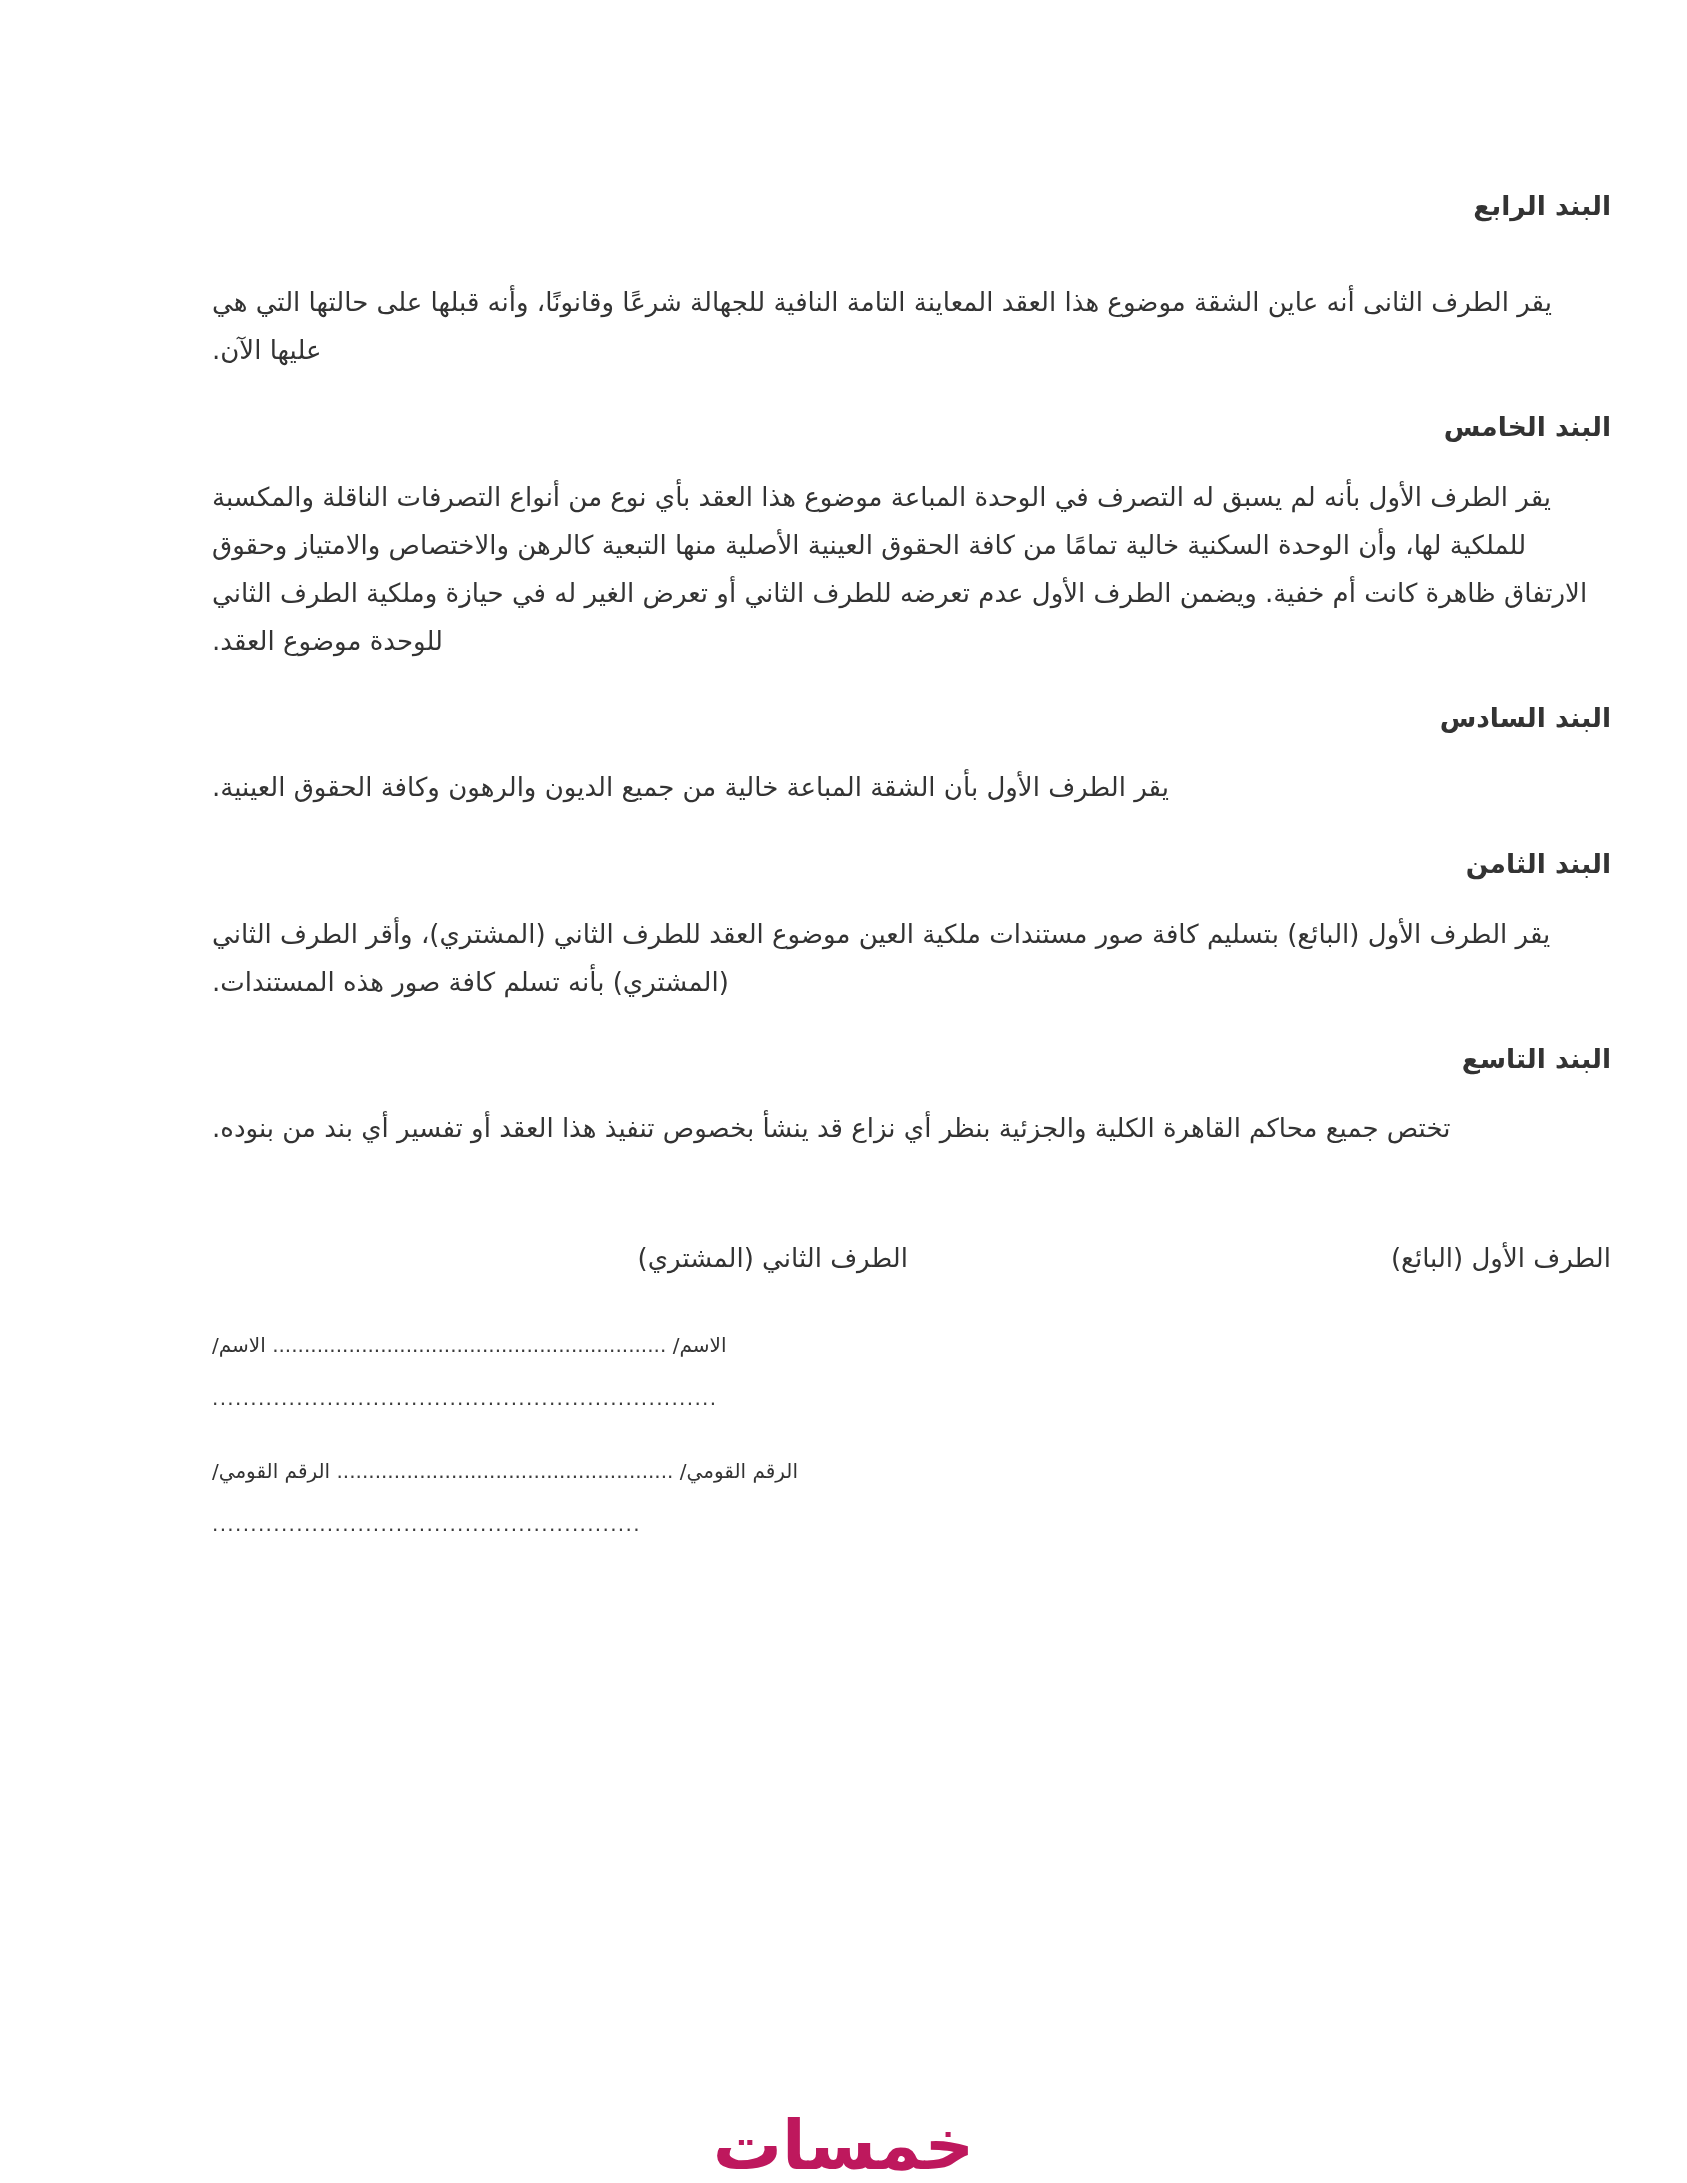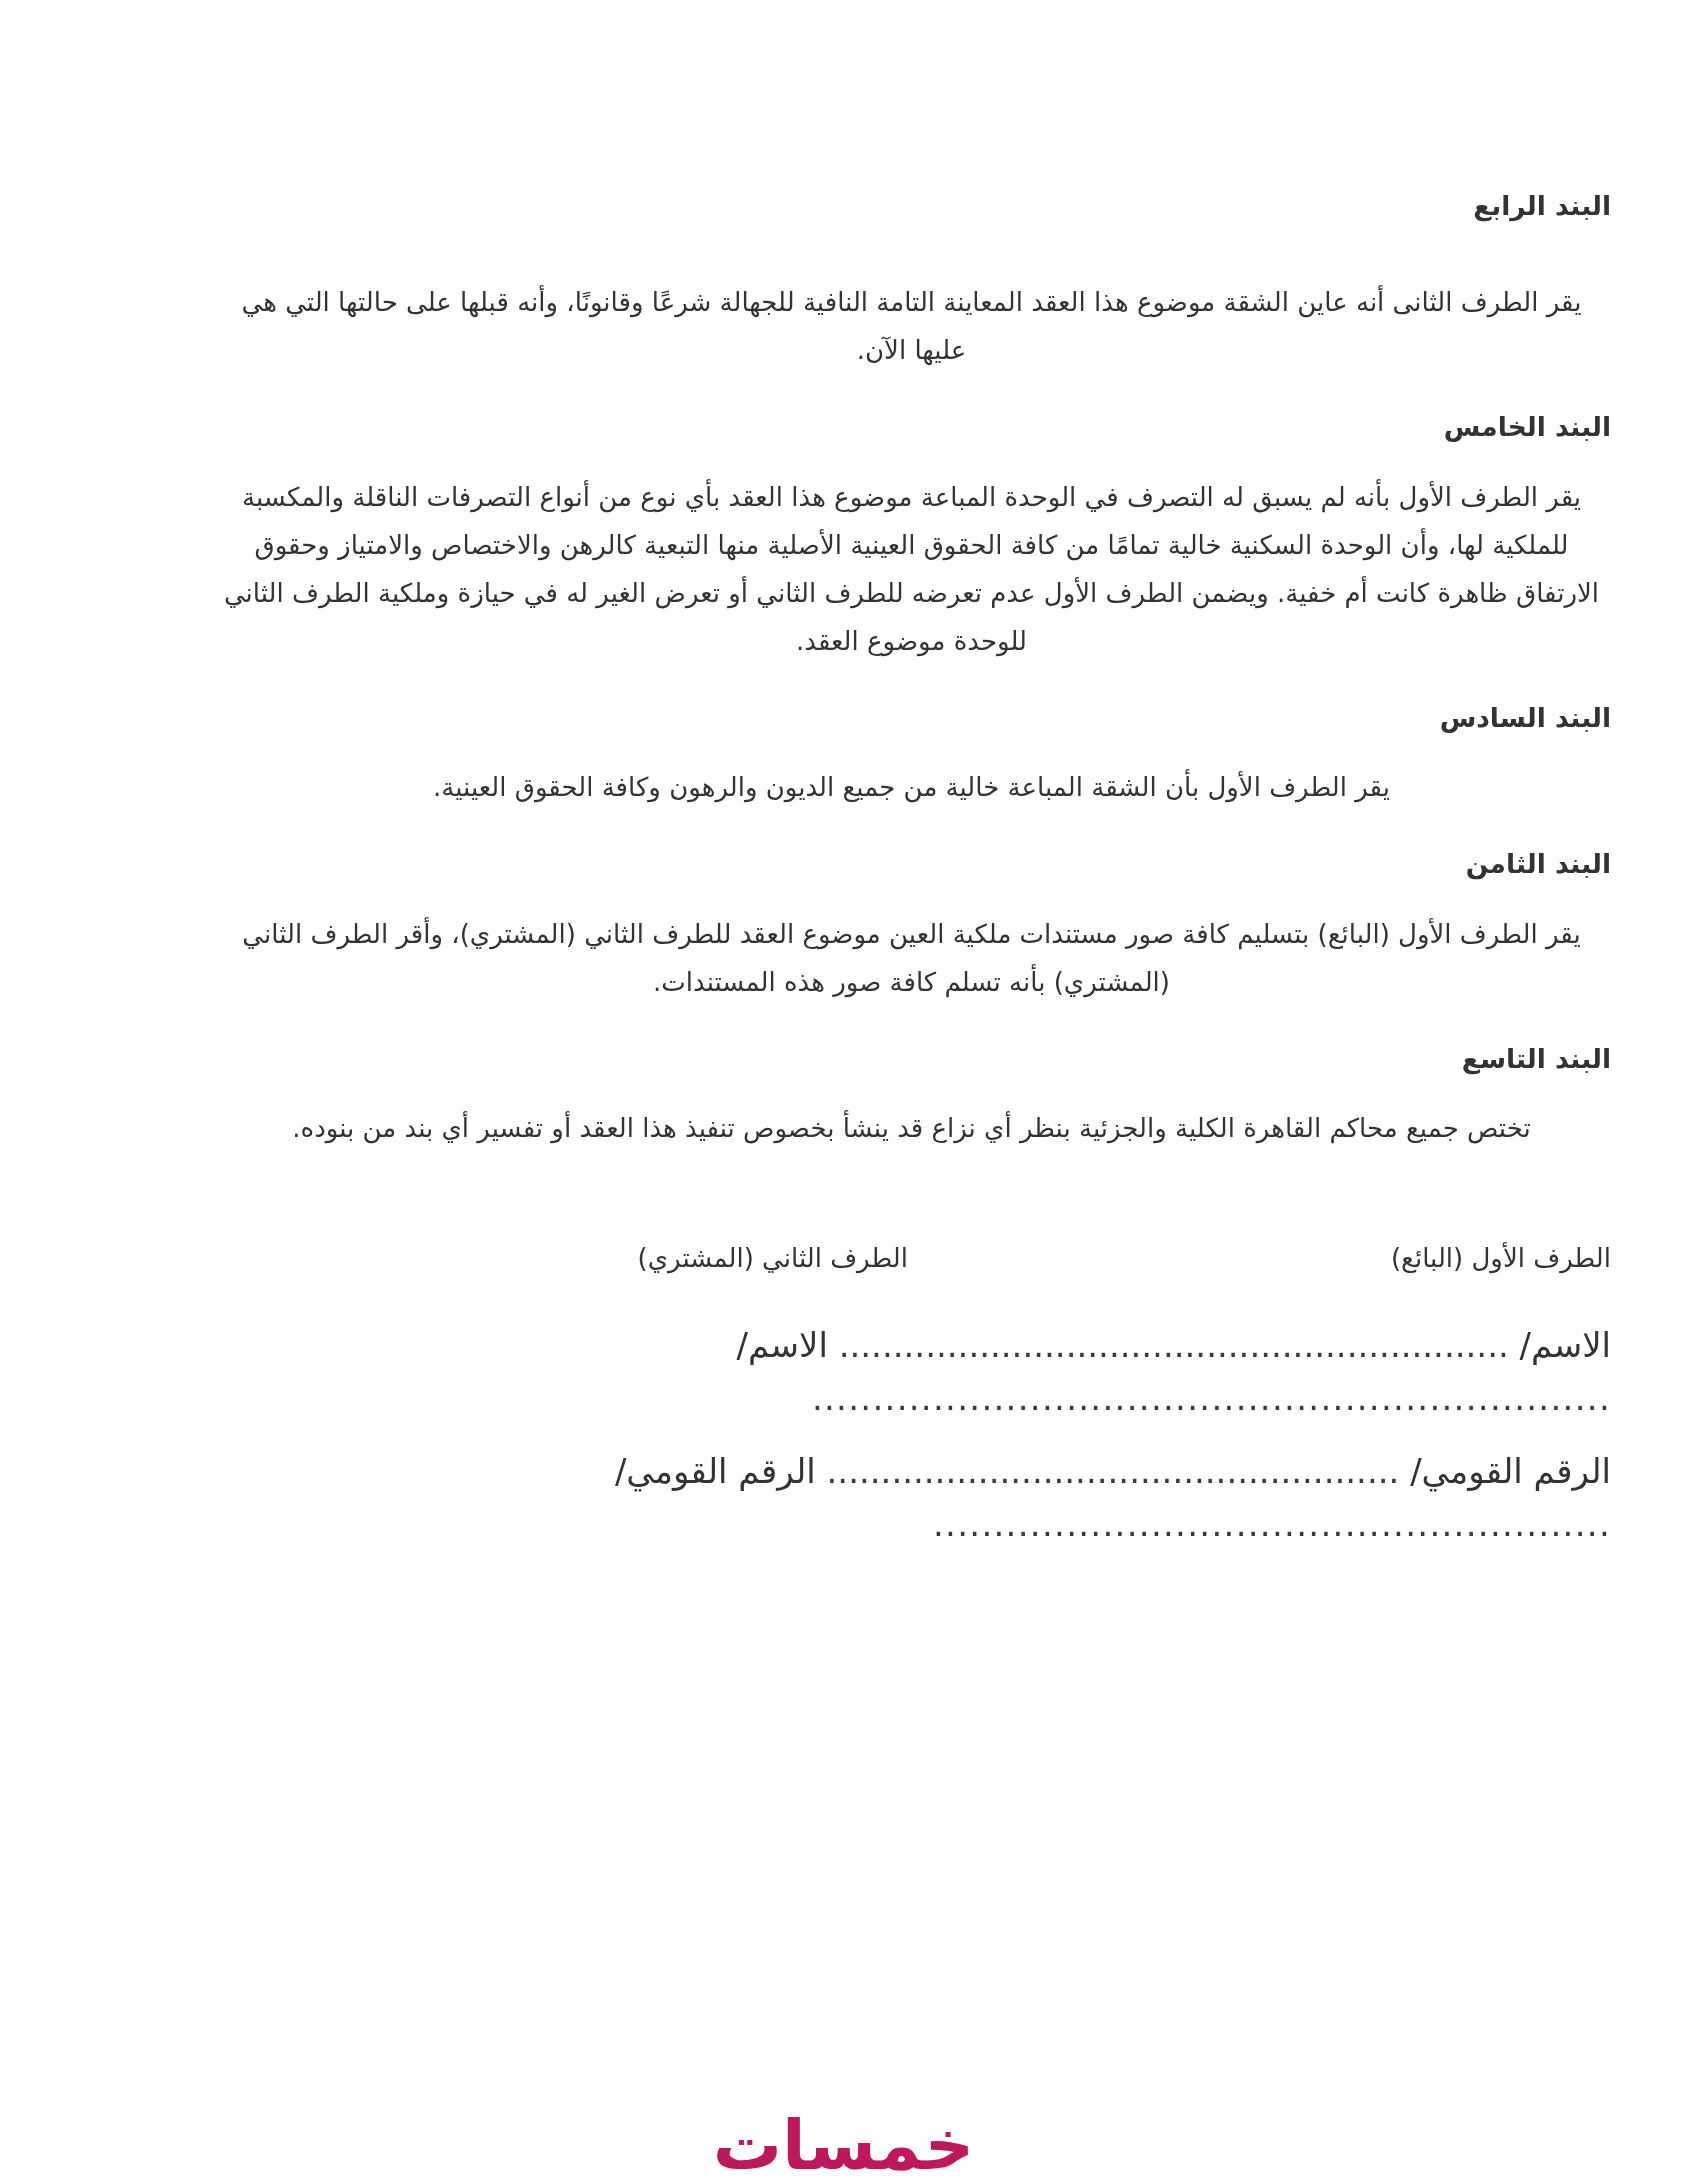--- a/index.html
+++ b/index.html
@@ -27,38 +27,38 @@
     font-size: 26.5px;
     font-weight: bold;
     line-height: 38px;
     margin: 0 0 26.5px 0;
     text-align: right;
   }
   .clause-paragraph {
     font-size: 26px;
     line-height: 48px;
     margin: 0;
-    text-align: center;
+    text-align: left;
   }
   .clause.extra-gap .clause-paragraph {
     margin-top: 53px;
   }
   
   .sig-titles {
     display: flex;
     column-gap: 483px;
     margin-top: 86px;
     font-size: 26px;
     line-height: 40px;
     text-align: right;
   }
   .sig-row {
-    font-size: 34px;
+    font-size: 20px;
     line-height: 53px;
-    text-align: right;
+    text-align: left;
     white-space: nowrap;
   }
   .sig-name-row { margin-top: 41px; }
   .sig-id-row   { margin-top: 20px; }
   .dots {
     letter-spacing: 1.3px;
     color: #3a3a3a;
   }
   .watermark {
     position: absolute;

